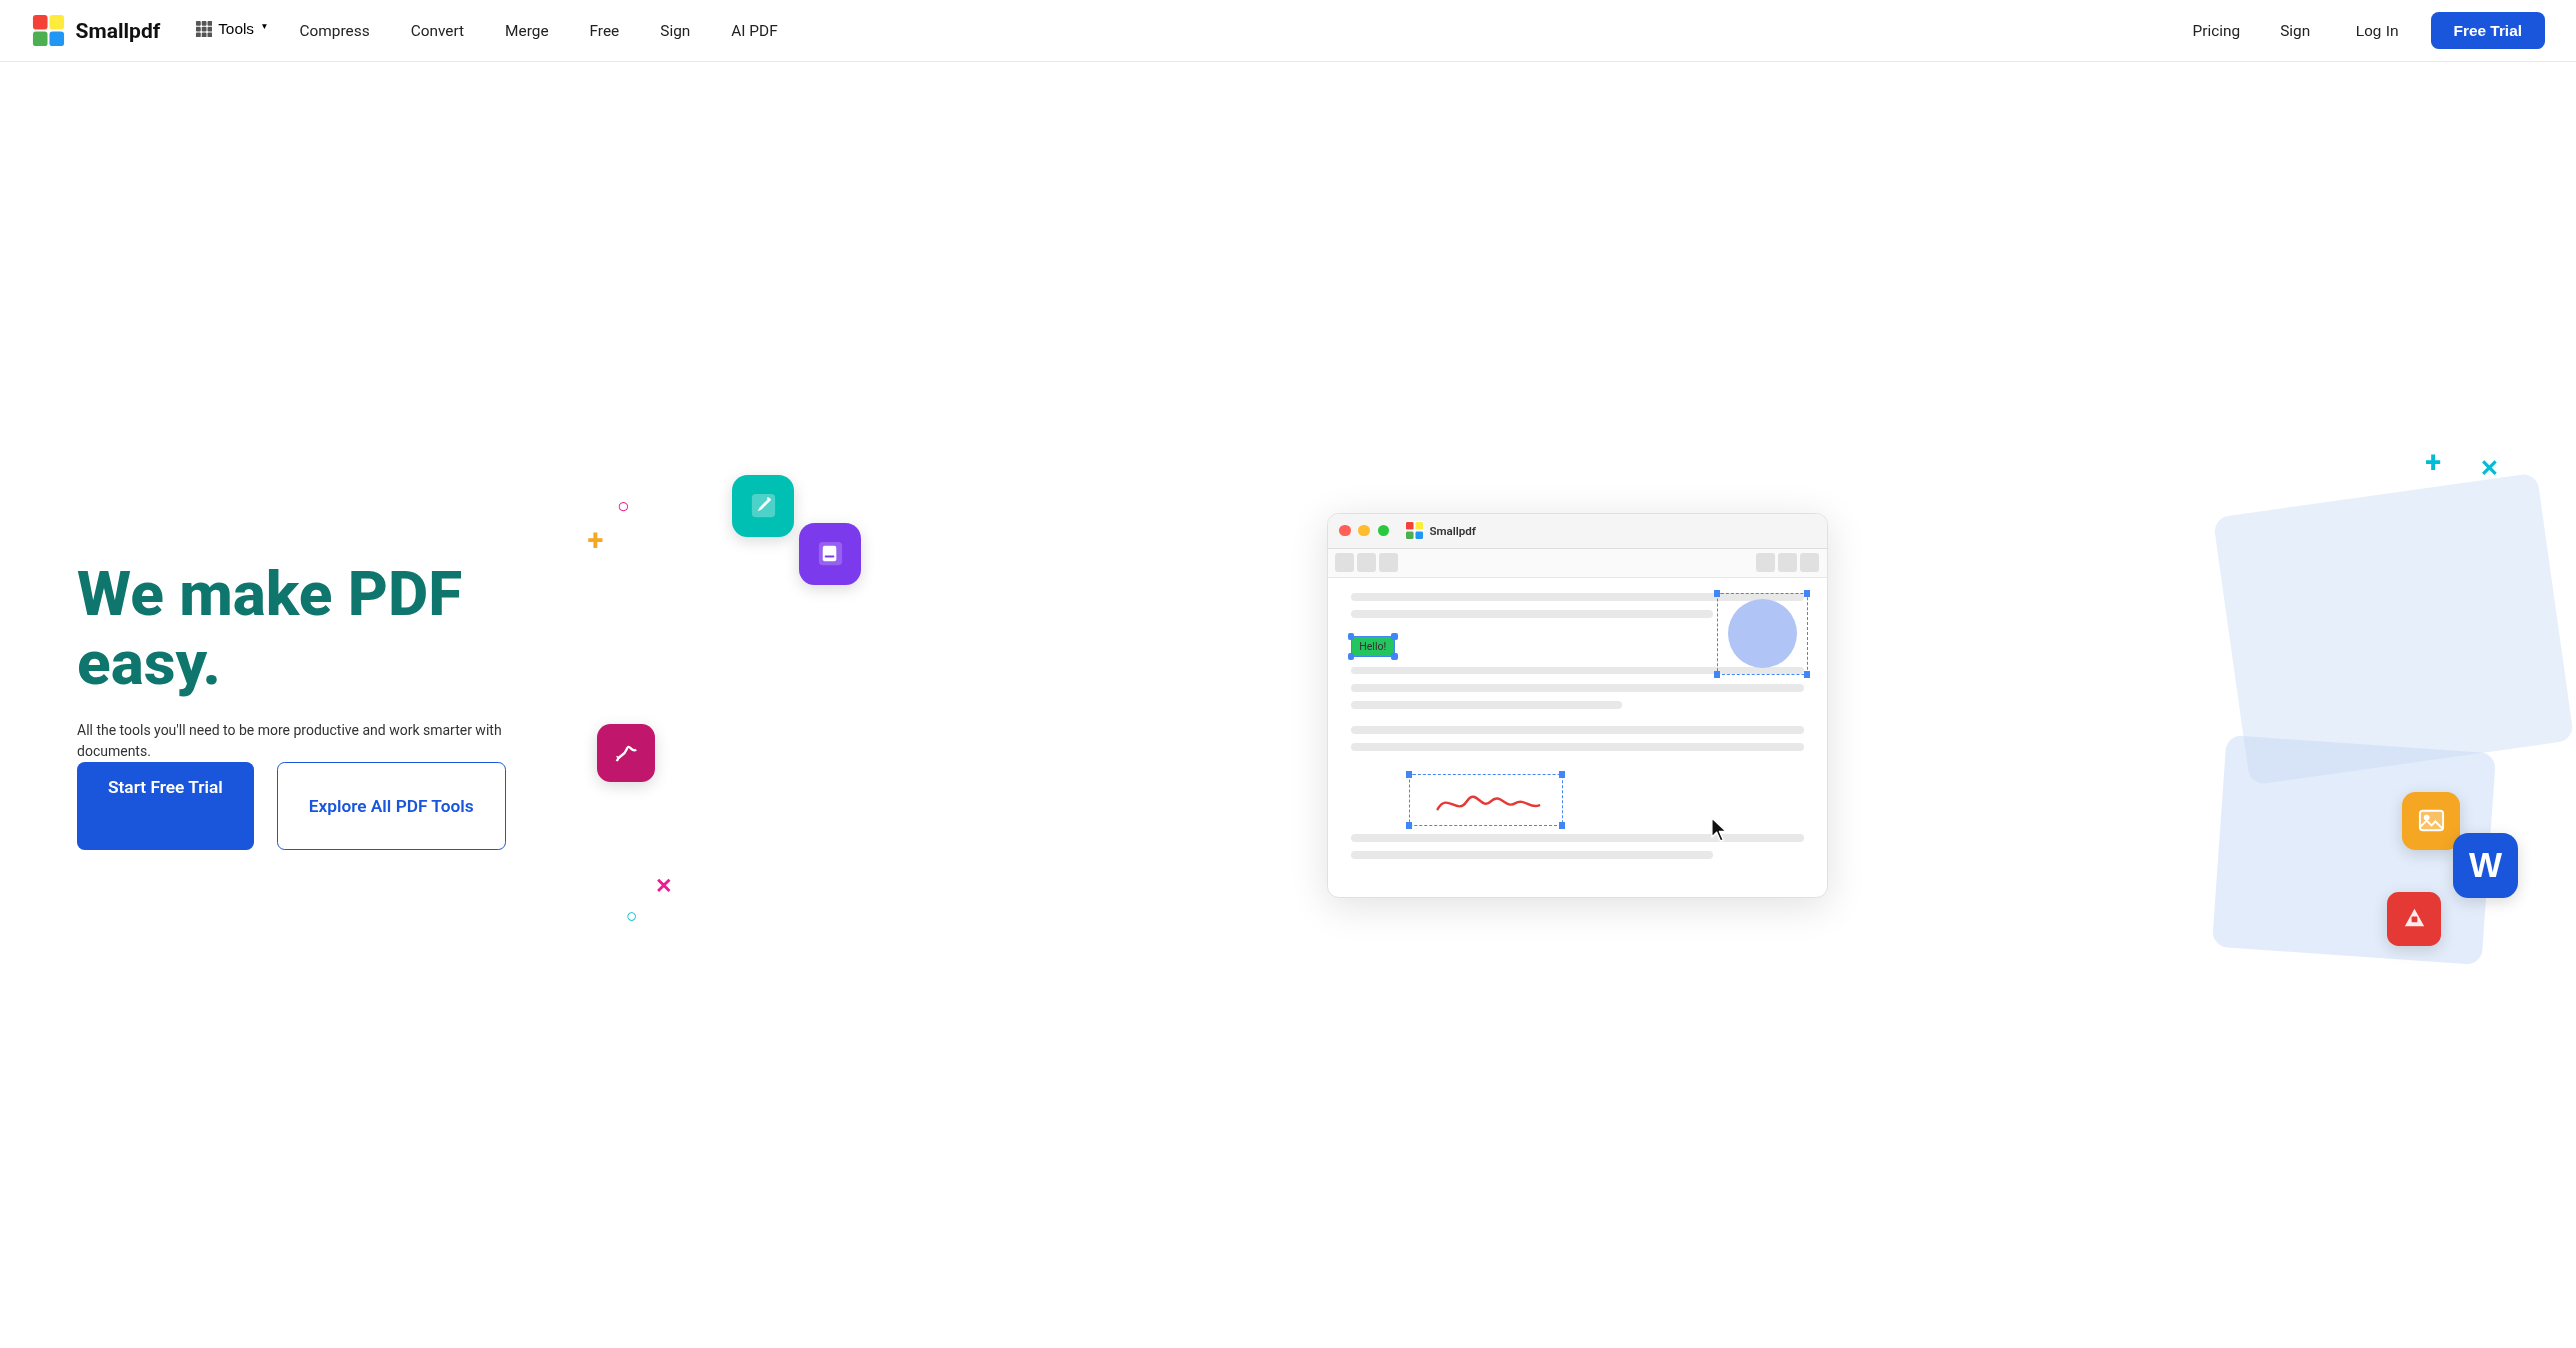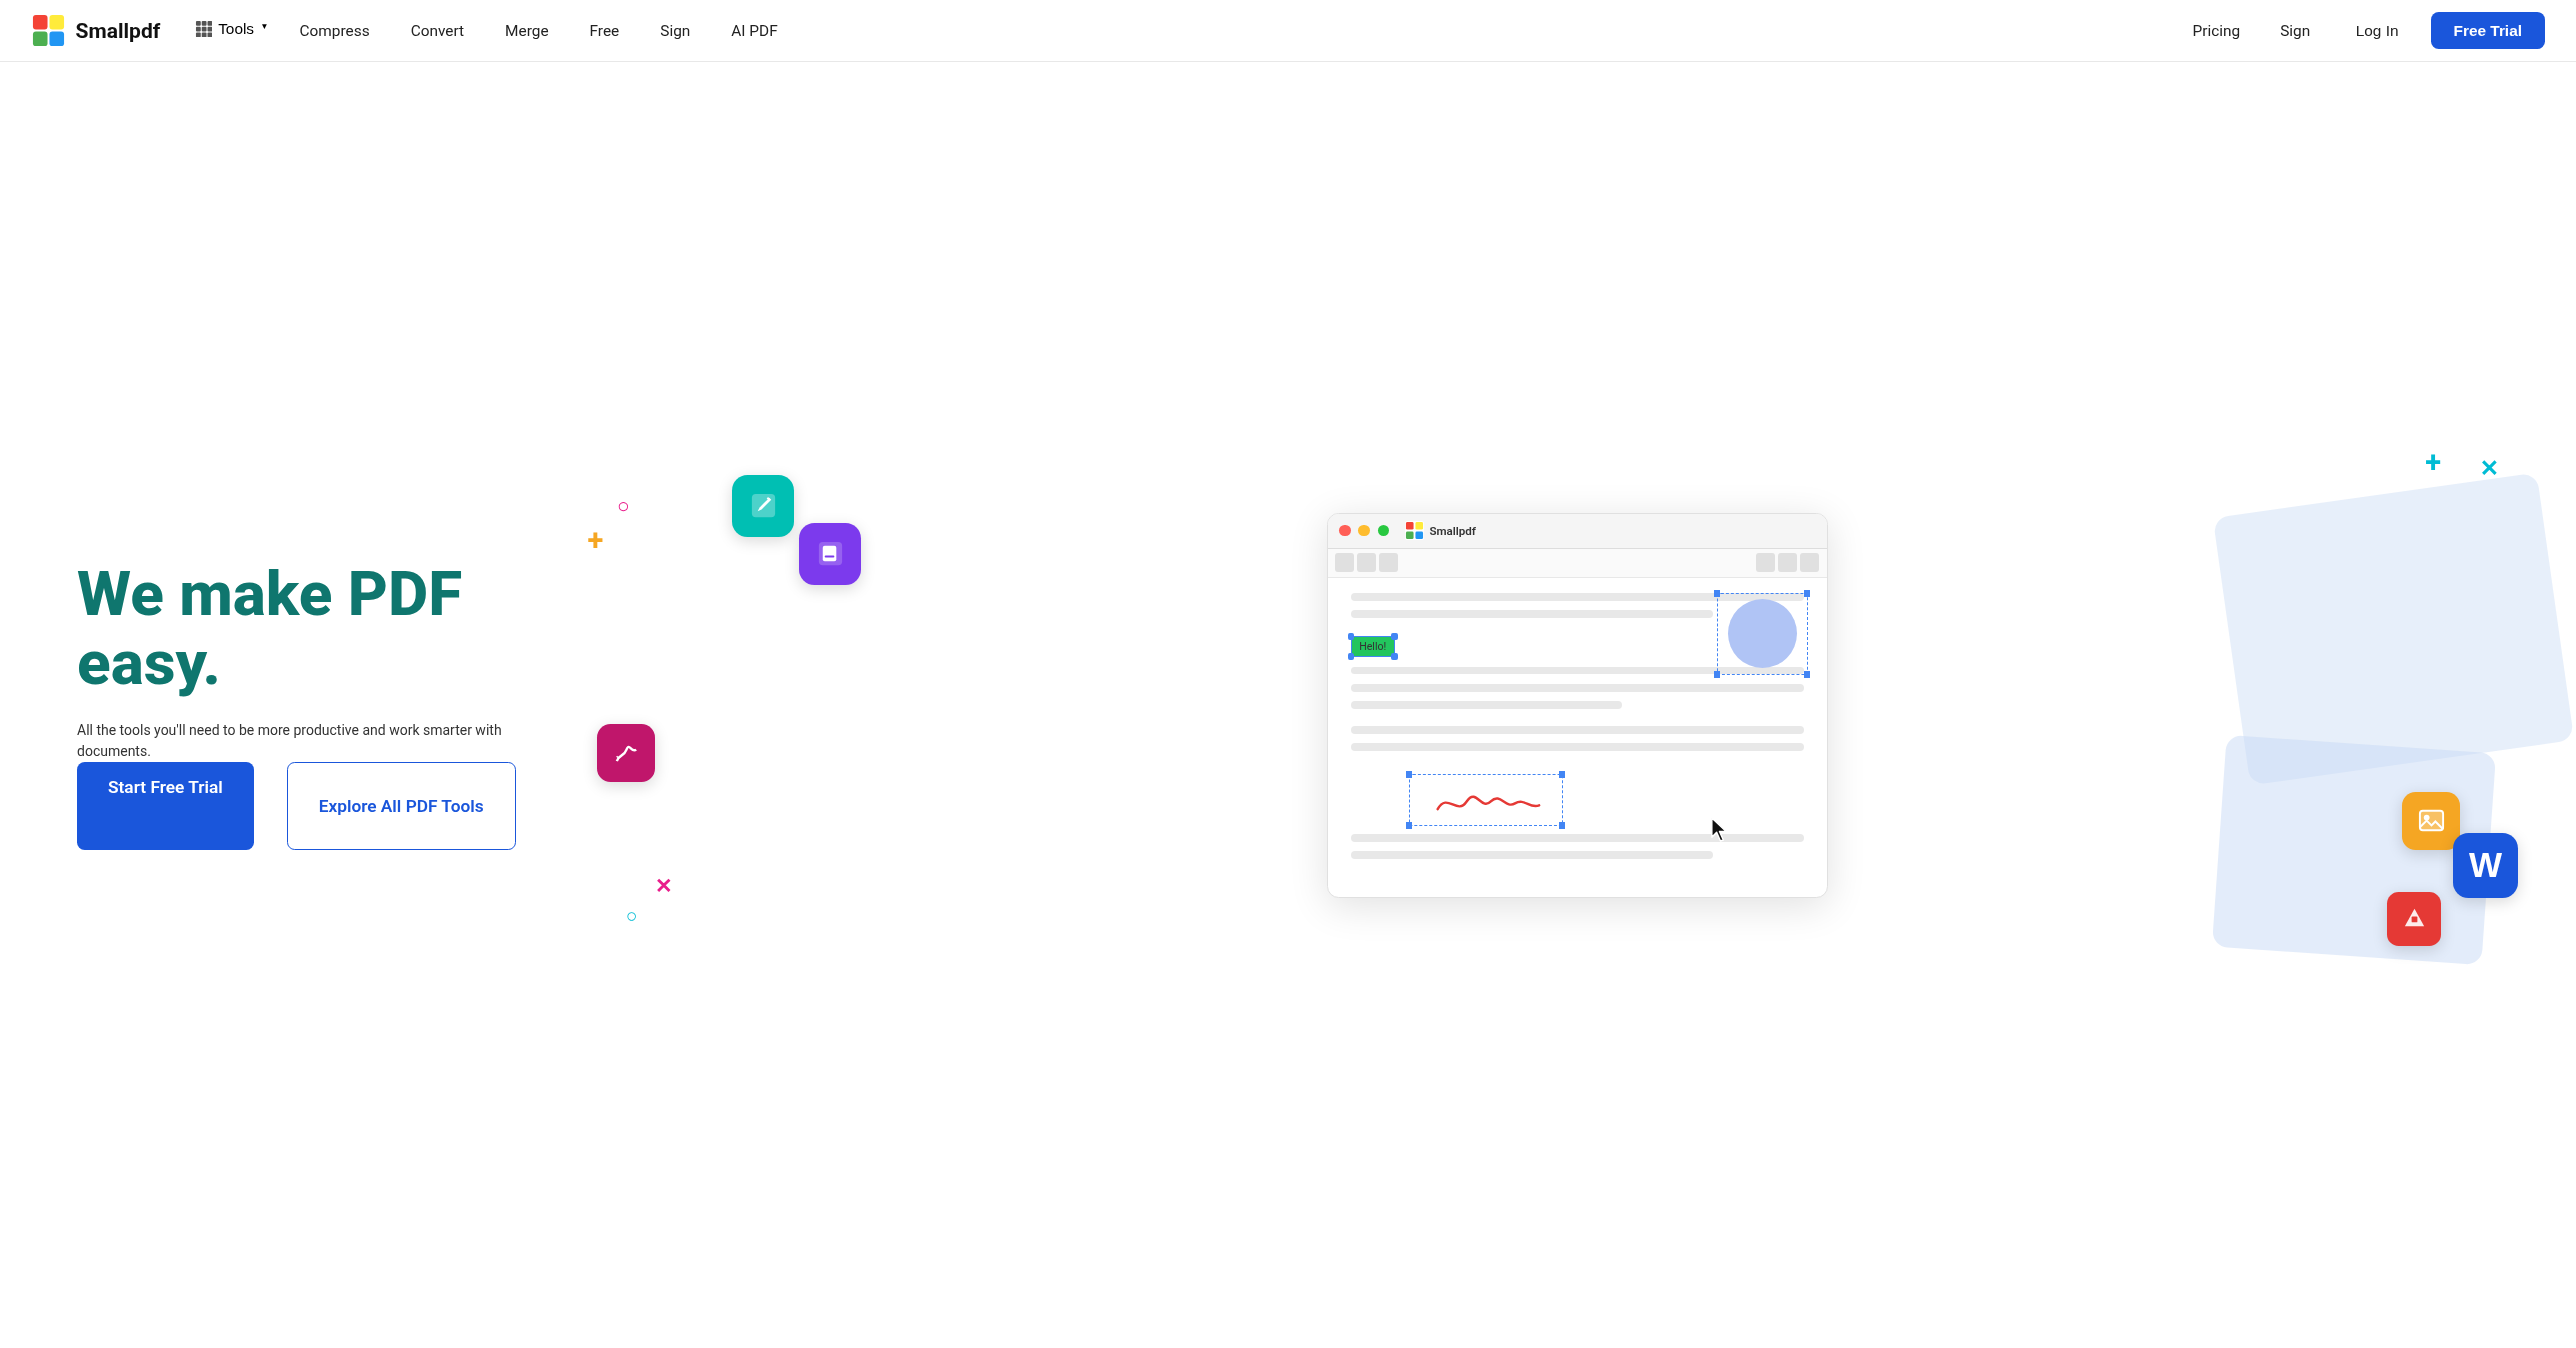--- a/index.html
+++ b/index.html
@@ -43,21 +43,21 @@
     
     .hero {
       display: flex; align-items: center;
       min-height: calc(100vh - 62px);
       padding: 39px 58px 39px 77px;
       position: relative; overflow: hidden;
     }
     .hero-left { flex: 0 0 501px; z-index: 2; }
     .hero-title { font-size: 62px; font-weight: 800; color: #0f766e; line-height: 1.1; margin-bottom: 23px; }
     .hero-subtitle { font-size: 14px; color: #333; line-height: 1.5; }
-    .hero-buttons { display: flex; gap: 33px; }
+    .hero-buttons { display: flex; gap: 23px; }
     .btn-primary {
       background: #1a56db; color: #fff; border: none; cursor: pointer;
       font-size: 17.3px; font-weight: 600; padding: 15.4px 31px;
       border-radius: 7.7px; text-decoration: none; display: inline-block;
     }
     .btn-secondary {
       background: #fff; color: #1a56db; border: 1.9px solid #1a56db; cursor: pointer;
       font-size: 17.3px; font-weight: 600; padding: 33px 31px;
       border-radius: 7.7px; text-decoration: none; display: inline-block;
     }

